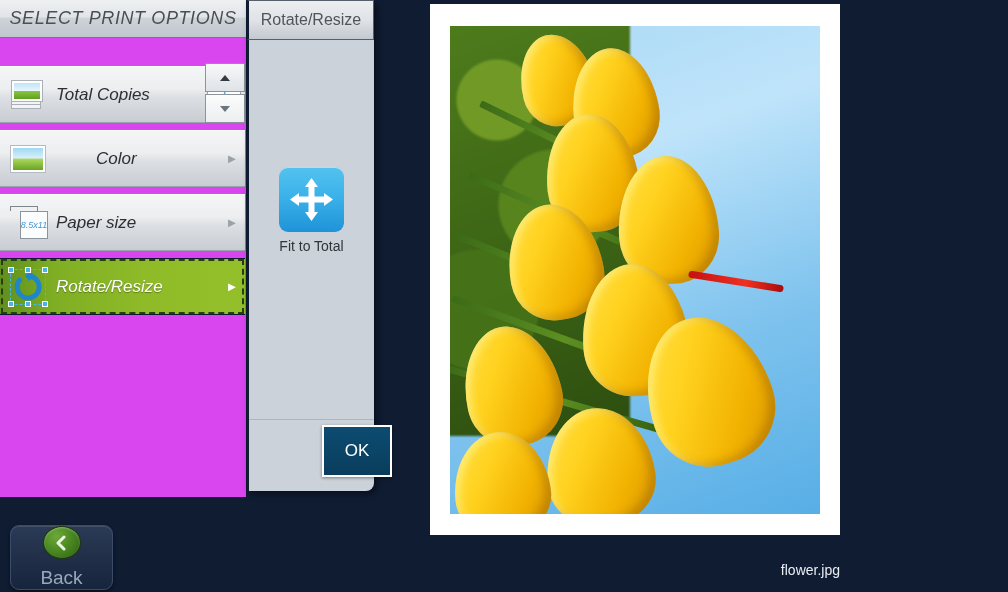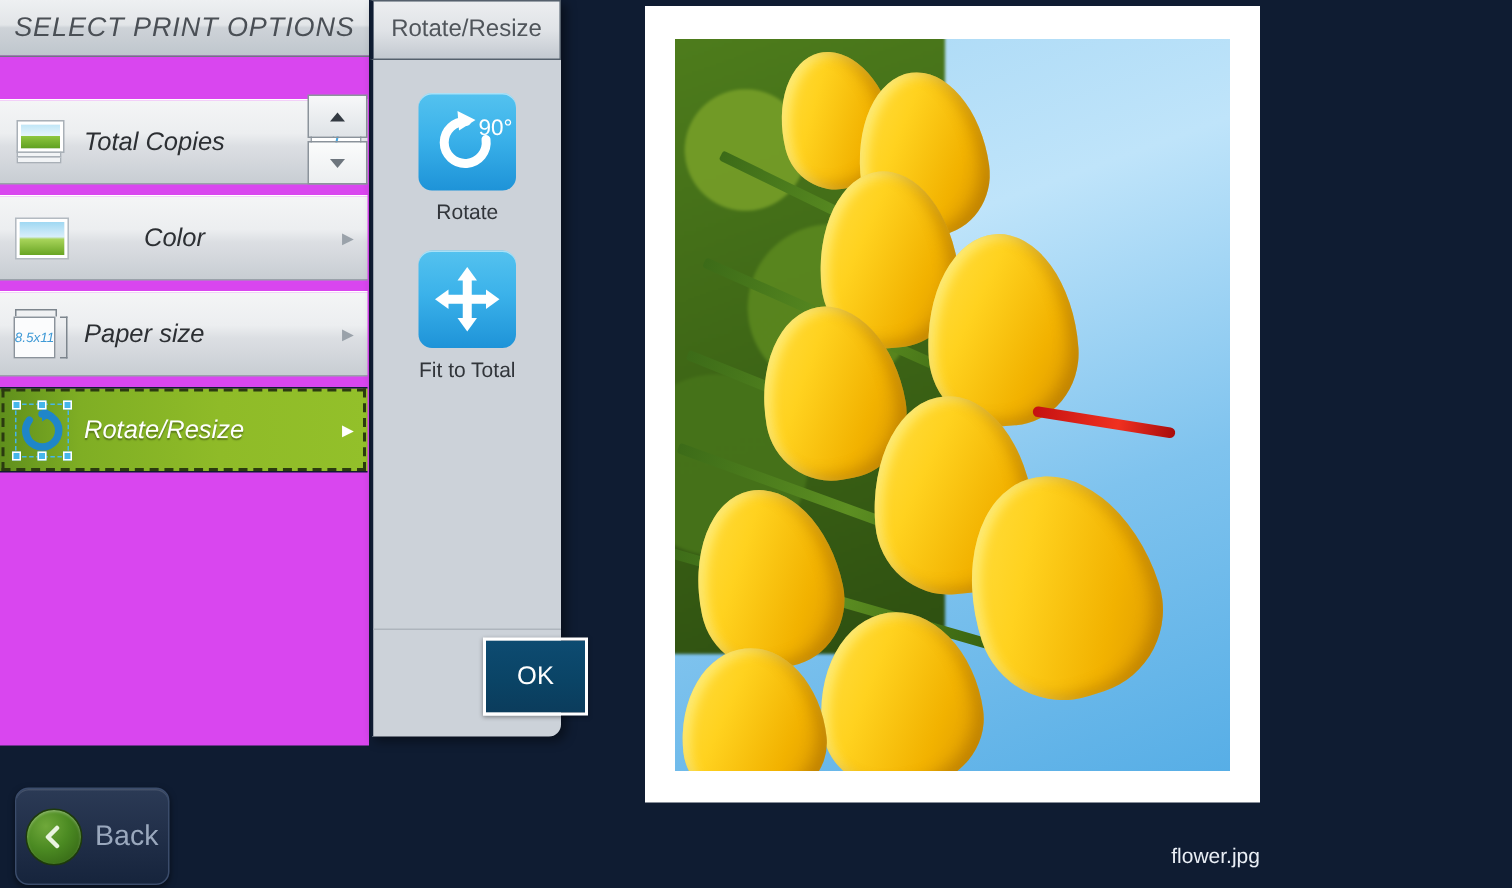--- a/index.html
+++ b/index.html
@@ -82,21 +82,21 @@
     background: linear-gradient(to bottom, #bfe6f7 0%, #e8f5fb 48%, #8dc63f 49%, #5fa021 100%);
     border: 2px solid #fff; outline: 1px solid #a9b0b7;
   }
   .ic-color {
     width: 34px; height: 26px;
     background: linear-gradient(to bottom, #9fd8f2 0%, #d8eefa 45%, #a8d45a 52%, #69a524 100%);
     border: 2px solid #fff; outline: 1px solid #b3bac1;
   }
   .ic-paper { position: relative; width: 40px; height: 36px; }
   .ic-paper .page {
-    position: absolute; left: 1px; top: 6px; width: 28px; height: 28px;
+    position: absolute; left: 12px; top: 6px; width: 28px; height: 28px;
     background: #fbfcfd; border: 1px solid #8b939b;
     display: flex; align-items: center; justify-content: center;
     font-size: 9px; color: #3f9ad6;
   }
   .ic-paper .rule-h {
     position: absolute; left: 2px; top: 1px; width: 28px; height: 5px;
     border-left: 1px solid #7d858d; border-right: 1px solid #7d858d; border-top: 1px solid #7d858d;
   }
   .ic-paper .rule-v {
     position: absolute; left: 32px; top: 6px; width: 5px; height: 28px;
@@ -185,21 +185,21 @@
     border-radius: 4px; transform: rotate(9deg);
   }
 
   
   .nav-btn {
     position: absolute; top: 525px; height: 65px; width: 103px;
     border-radius: 9px;
     background: linear-gradient(to bottom, #2b3a55 0%, #22304a 45%, #16243c 100%);
     border: 1px solid #3b4c6b;
     box-shadow: inset 0 1px 0 rgba(255,255,255,.12), 0 2px 4px rgba(0,0,0,.5);
-    display: flex; align-items: center; justify-content: center; gap: 8px;
+    display: flex; align-items: center; justify-content: center; gap: 8px; flex-direction: column;
   }
   #back-button { left: 10px; }
   #next-button { left: 893px; }
   .nav-label { font-size: 19px; color: #9aa8bd; }
   .nav-circle {
     width: 38px; height: 38px; border-radius: 50%;
     background: radial-gradient(circle at 35% 30%, #6fa83a 0%, #4b8a22 45%, #2f5d12 100%);
     border: 1px solid #1d3a0c;
     display: flex; align-items: center; justify-content: center;
     box-shadow: inset 0 1px 2px rgba(255,255,255,.35);
@@ -274,30 +274,20 @@
         </span>
       </span>
       <span class="opt-label">Rotate/Resize</span>
       <span class="opt-arrow">►</span>
     </div>
   </div>
 
   <div id="panel">
     <div id="panel-body">
 
-      <div class="tool" style="top:22px;">
-        <div class="tool-btn">
-          <svg width="65" height="65" viewBox="0 0 65 65" aria-hidden="true">
-            <path d="M32 19 A14 14 0 1 0 45 31" fill="none" stroke="#ffffff" stroke-width="6" stroke-linecap="round"></path>
-            <polygon points="26,12 38,18 27,25" fill="#ffffff"></polygon>
-            <text x="40" y="28" font-family="Liberation Sans, sans-serif" font-size="15" fill="#ffffff">90°</text>
-          </svg>
-        </div>
-        <div class="tool-label">Rotate</div>
-      </div>
 
       <div class="tool" style="top:127px;">
         <div class="tool-btn">
           <svg width="65" height="65" viewBox="0 0 65 65" aria-hidden="true">
             <g fill="#ffffff">
               <rect x="29.5" y="17" width="6" height="31"></rect>
               <rect x="17" y="29.5" width="31" height="6"></rect>
               <polygon points="32.5,11 26,20 39,20"></polygon>
               <polygon points="32.5,54 26,45 39,45"></polygon>
               <polygon points="11,32.5 20,26 20,39"></polygon>

